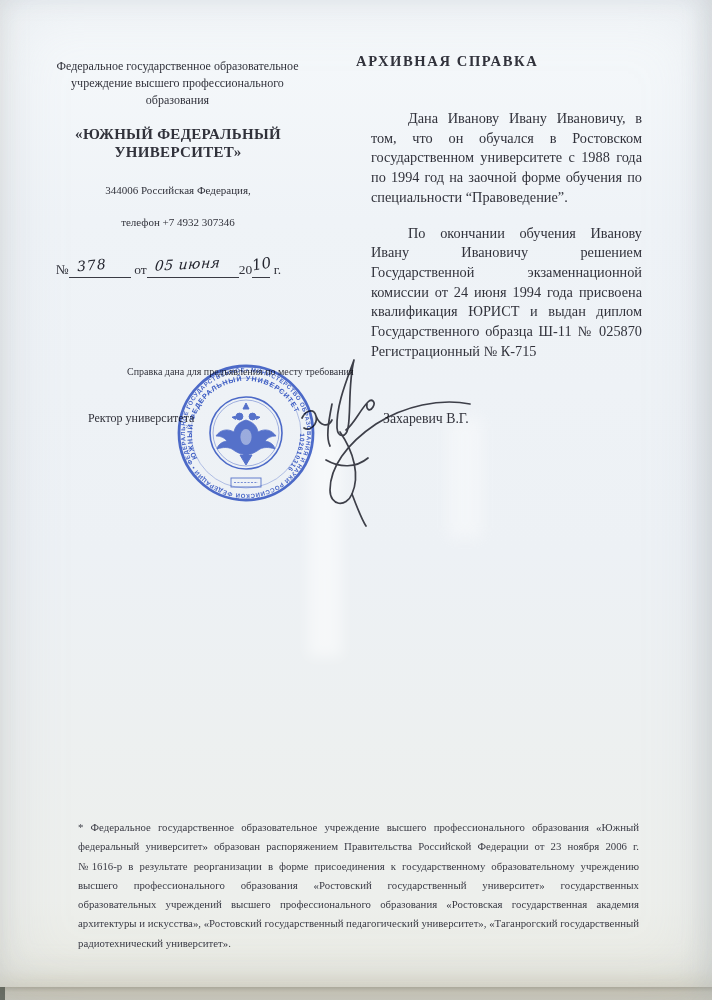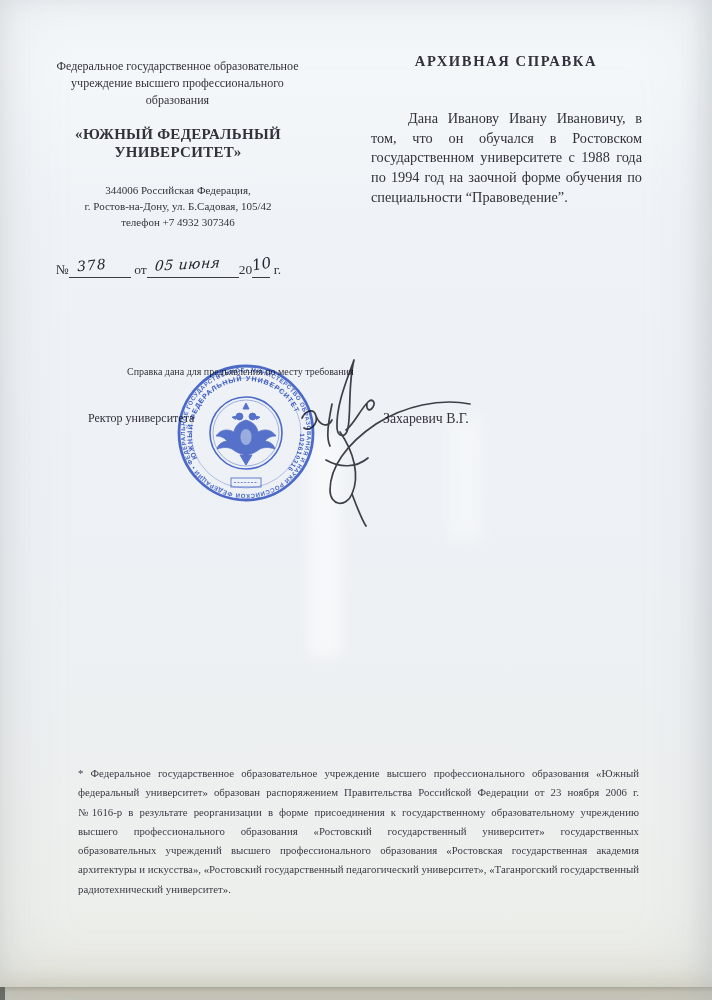--- a/index.html
+++ b/index.html
@@ -21,60 +21,61 @@
   .org-type{font-size:12px;line-height:16.8px;margin:0 1px 9px 0;}
   .org-name{font-size:15px;font-weight:bold;line-height:18px;letter-spacing:.3px;margin:17px 0 21px 0;}
   .address{font-size:11px;line-height:16px;margin:8px;}
   .num-line{left:56px;top:262px;width:260px;font-size:13.5px;white-space:nowrap;}
   .blank{display:inline-block;border-bottom:1px solid #3a3b44;height:13px;vertical-align:bottom;position:relative;}
   .hand{font-style:italic;color:#23242e;font-family:"DejaVu Serif",serif;}
   .hw-num{position:absolute;left:8px;top:-7px;font-size:14px;transform:rotate(-5deg);letter-spacing:1px;}
   .hw-date{position:absolute;left:8px;top:-8px;font-size:14px;transform:rotate(-3deg) skewX(-8deg);letter-spacing:.5px;}
   .hw-year{position:absolute;left:0px;top:-9px;font-size:15px;transform:rotate(-10deg);}
 
-  .title{left:356px;top:53px;width:300px;text-align:center;font-size:14.6px;font-weight:bold;letter-spacing:1.6px;}
+  .title{left:356px;top:53px;width:300px;text-align:left;font-size:14.6px;font-weight:bold;letter-spacing:1.6px;}
   .bodytext{left:355px;top:93px;width:303px;font-size:14.3px;line-height:19.7px;text-align:justify;}
   .bodytext p{margin:16px;text-indent:37px;}
 
   .statement{left:127px;top:366px;font-size:10px;}
   .rector{left:88px;top:411px;font-size:12px;}
   .rector-name{left:383px;top:411px;font-size:13.8px;}
 
   .stamp-wrap{left:151px;top:338px;width:190px;height:190px;mix-blend-mode:multiply;opacity:.92;}
   .sig-wrap{left:280px;top:340px;width:210px;height:200px;mix-blend-mode:multiply;}
 
-  .footnote{left:78px;top:764px;width:561px;font-size:10.8px;line-height:19.3px;text-align:justify;color:#3a3b45;}
+  .footnote{left:78px;top:818px;width:561px;font-size:10.8px;line-height:19.3px;text-align:justify;color:#3a3b45;}
   .stamp-text{font-family:"Liberation Sans","DejaVu Sans",sans-serif;font-weight:bold;}
 </style>
 </head>
 <body>
 
 <div class="sheet">
 
   <div class="band-light b1"></div>
   <div class="band-light b2"></div>
 
   <div class="abs left-col">
     <p class="org-type">Федеральное государственное образовательное учреждение высшего профессионального образования</p>
     <p class="org-name">«ЮЖНЫЙ ФЕДЕРАЛЬНЫЙ УНИВЕРСИТЕТ»</p>
     <p class="address">
       <span>344006 Российская Федерация,</span><br>
-      <span>г. Ростов-на-Дону, ул. Б.Садовая, 105/42</span><br>
+      <br>
       <span>телефон +7 4932 307346</span>
     </p>
   </div>
 
   <div class="abs num-line">
     <span>№</span><span class="blank" style="width:62px;"><span class="hand hw-num">378</span></span>
     <span>от</span><span class="blank" style="width:92px;"><span class="hand hw-date">05 июня</span></span><span>20</span><span class="blank" style="width:18px;"><span class="hand hw-year">10</span></span> <span>г.</span>
   </div>
 
   <div class="abs title">АРХИВНАЯ СПРАВКА</div>
   <div class="abs bodytext">
     <p>Дана Иванову Ивану Ивановичу, в том, что он обучался в Ростовском государственном университете с 1988 года по 1994 год на заочной форме обучения по специальности “Правоведение”.</p>
+    <p>По окончании обучения Иванову Ивану Ивановичу решением Государственной экзаменнационной комиссии от 24 июня 1994 года присвоена квалификация ЮРИСТ и выдан диплом Государственного образца Ш-11 № 025870 Регистрационный № К-715</p>
   </div>
 
   <div class="abs statement">Справка дана для предъявления по месту требования</div>
   <div class="abs rector">Ректор университета</div>
   <div class="abs rector-name">Захаревич В.Г.</div>
 
   <div class="abs stamp-wrap">
     <svg width="190" height="190" viewBox="0 0 190 190">
       <defs>
         <path id="outerCirc" d="M95,34 a61,61 0 1 1 -0.02,0 z"></path>

